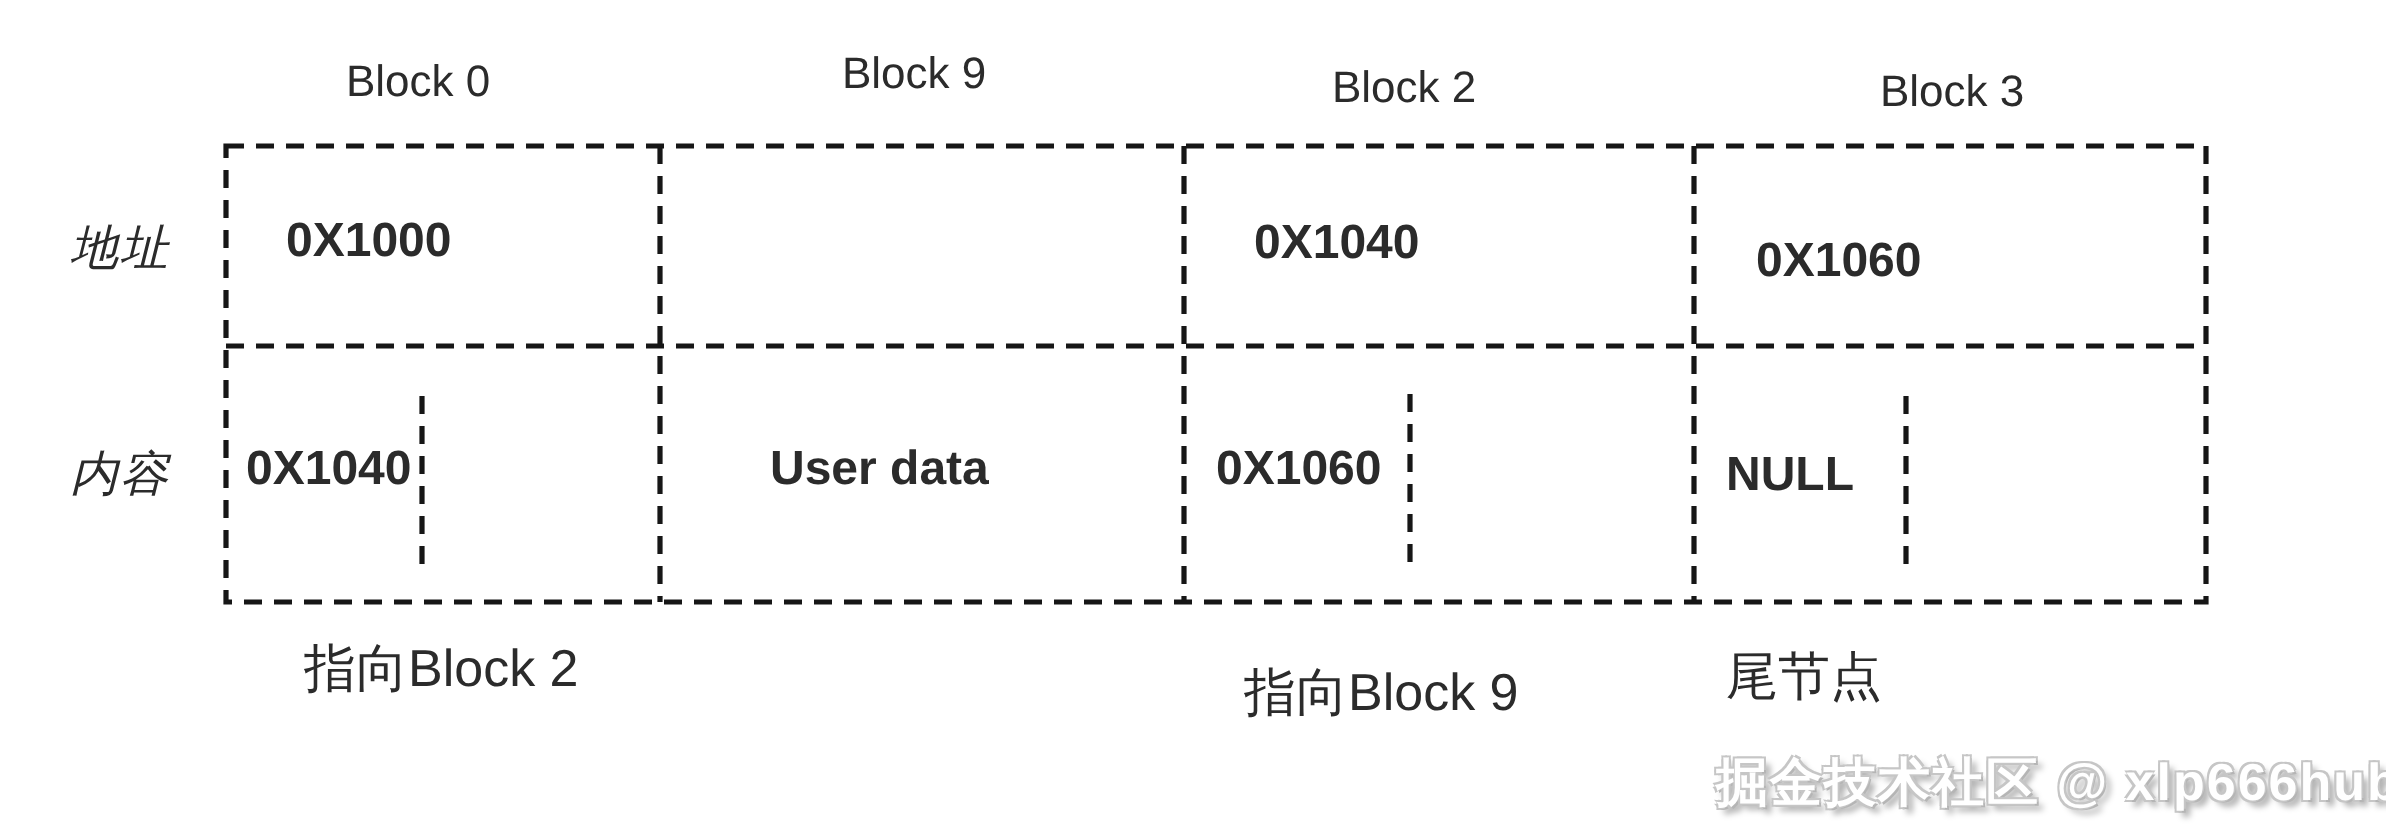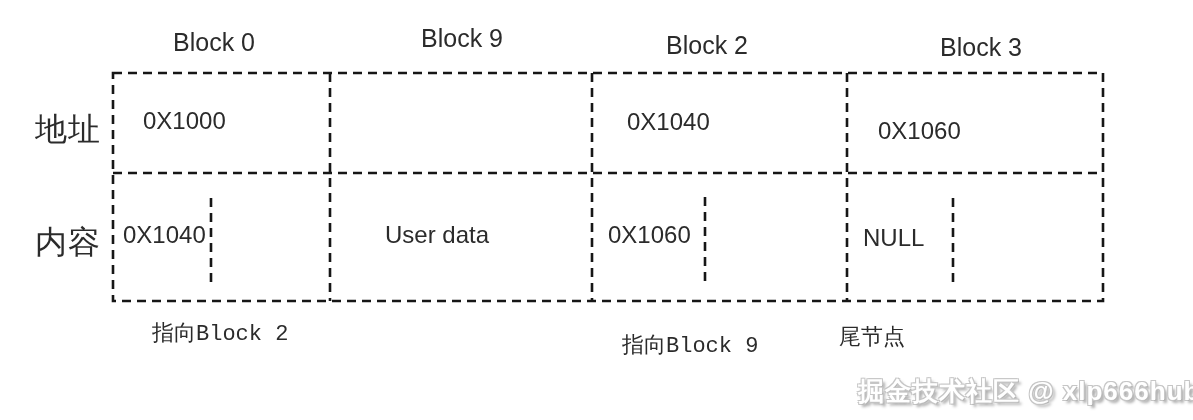--- a/index.html
+++ b/index.html
@@ -6,24 +6,24 @@
   .canvas{
     position:relative;
     width:1193px;
     height:420px;
     background:#ffffff;
     font-family:"Liberation Sans", sans-serif;
     color:#2b2b2b;
     overflow:hidden;
   }
   .t{position:absolute;white-space:nowrap;}
-  .block-label{font-size:25px;text-align:right;}
-  .row-label{font-size:32px;letter-spacing:1px;}
-  .cell-val{font-size:24px;}
-  .caption{font-size:22px;white-space:pre-line;line-height:29px;font-family:Liberation Mono, monospace;}
+  .block-label{font-size:22px;text-align:right;}
+  .row-label{font-size:24px;letter-spacing:1px;font-style:italic;}
+  .cell-val{font-size:24px;font-weight:bold;}
+  .caption{font-size:26px;white-space:pre-line;line-height:29px;}
   .watermark{
     font-size:26px;
     font-weight:700;
     letter-spacing:1px;
     color:#ffffff;
     text-shadow:
       -1px -1px 0 #c6c6c6,
        1px -1px 0 #c6c6c6,
       -1px  1px 0 #c6c6c6,
        1px  1px 0 #b5b5b5,
@@ -61,17 +61,17 @@
   <div class="t cell-val" style="left:627px;top:108px">0X1040</div>
   <div class="t cell-val" style="left:878px;top:117px">0X1060</div>
 
   <div class="t cell-val" style="left:123px;top:221px">0X1040</div>
   <div class="t cell-val" style="left:385px;top:221px">User data</div>
   <div class="t cell-val" style="left:608px;top:221px">0X1060</div>
   <div class="t cell-val" style="left:863px;top:224px">NULL</div>
 
   <div class="t caption" style="left:152px;top:320px">指向Block 2</div>
   <div class="t caption" style="left:622px;top:332px">指向Block 9</div>
-  <div class="t caption" style="left:839px;top:324px">尾节点</div>
+  <div class="t caption" style="left:863px;top:324px">尾节点</div>
 
   <div class="t watermark" style="left:858px;top:374px">掘金技术社区 @ xlp666hub</div>
 
 </div>
 
 </body></html>

